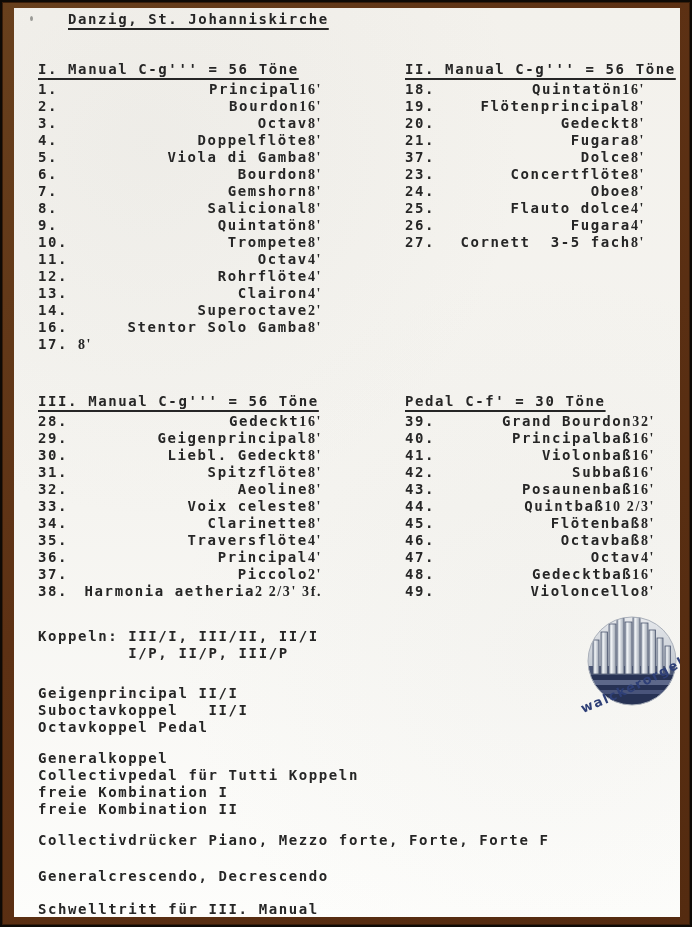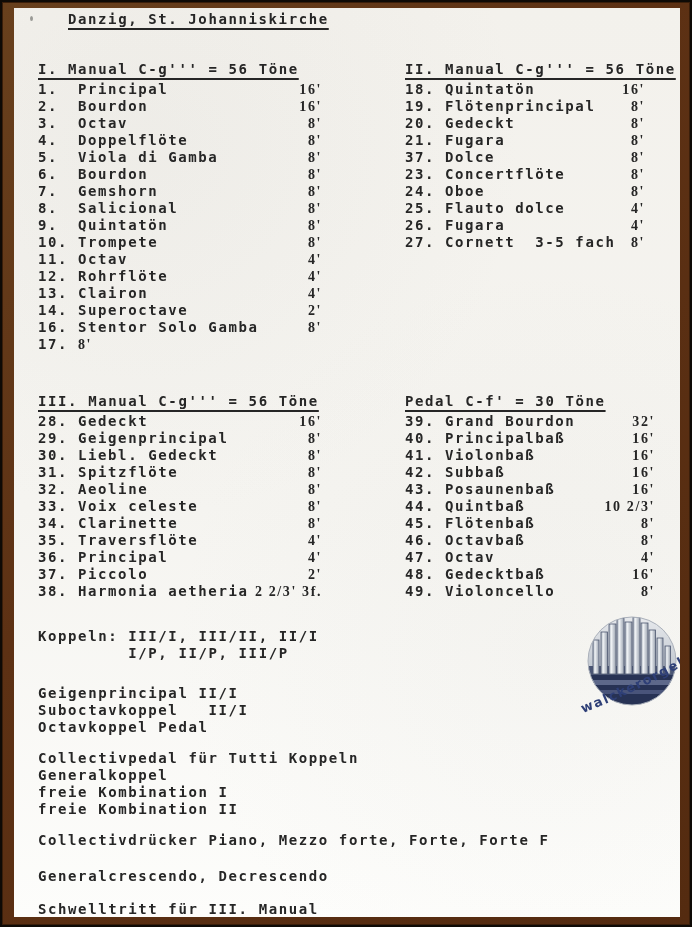--- a/index.html
+++ b/index.html
@@ -32,21 +32,21 @@
   .sec1{left:24px;top:53px;width:284px;}
   .sec2{left:391px;top:53px;width:240px;}
   .sec3{left:24px;top:385px;width:284px;}
   .sec4{left:391px;top:385px;width:250px;}
   .sec-header{
     white-space:pre;margin-bottom:3px;
     text-decoration:underline;text-underline-offset:4px;text-decoration-thickness:1.5px;
   }
   .stop-row{display:flex;height:17px;}
   .stop-row .no{flex:none;width:40px;}
-  .stop-row .nm{flex:1;white-space:pre;overflow:visible;}
+  .stop-row .nm{flex:1;white-space:pre;overflow:visible;text-align:right;}
   .stop-row .pt{flex:none;white-space:pre;text-align:right;font-family:Liberation Serif, serif;}
   .textblock{position:absolute;left:24px;}
   .textblock .line{white-space:pre;height:17px;}
   #koppeln{top:620px;}
   #oktavkoppeln{top:677px;}
   #kombis{top:742px;}
   #collectiv{top:824px;}
   #crescendo{top:860px;}
   #swell{top:893px;}
   .logo{position:absolute;left:566px;top:606px;width:112px;height:110px;}
@@ -381,22 +381,22 @@
 
     <div class="textblock" id="oktavkoppeln">
 
     <div class="line">Geigenprincipal II/I</div>
         <div class="line">Suboctavkoppel   II/I</div>
         <div class="line">Octavkoppel Pedal</div>
       </div>
 
     <div class="textblock" id="kombis">
 
-    <div class="line">Collectivpedal für Tutti Koppeln</div>
-        <div class="line">Generalkoppel</div>
+    <div class="line">Generalkoppel</div>
+        <div class="line">Collectivpedal für Tutti Koppeln</div>
         <div class="line">freie Kombination I</div>
         <div class="line">freie Kombination II</div>
       </div>
 
     <div class="textblock" id="collectiv">
       <div class="line">Collectivdrücker Piano, Mezzo forte, Forte, Forte F</div>
     </div>
 
     <div class="textblock" id="crescendo">
       <div class="line">Generalcrescendo, Decrescendo</div>

